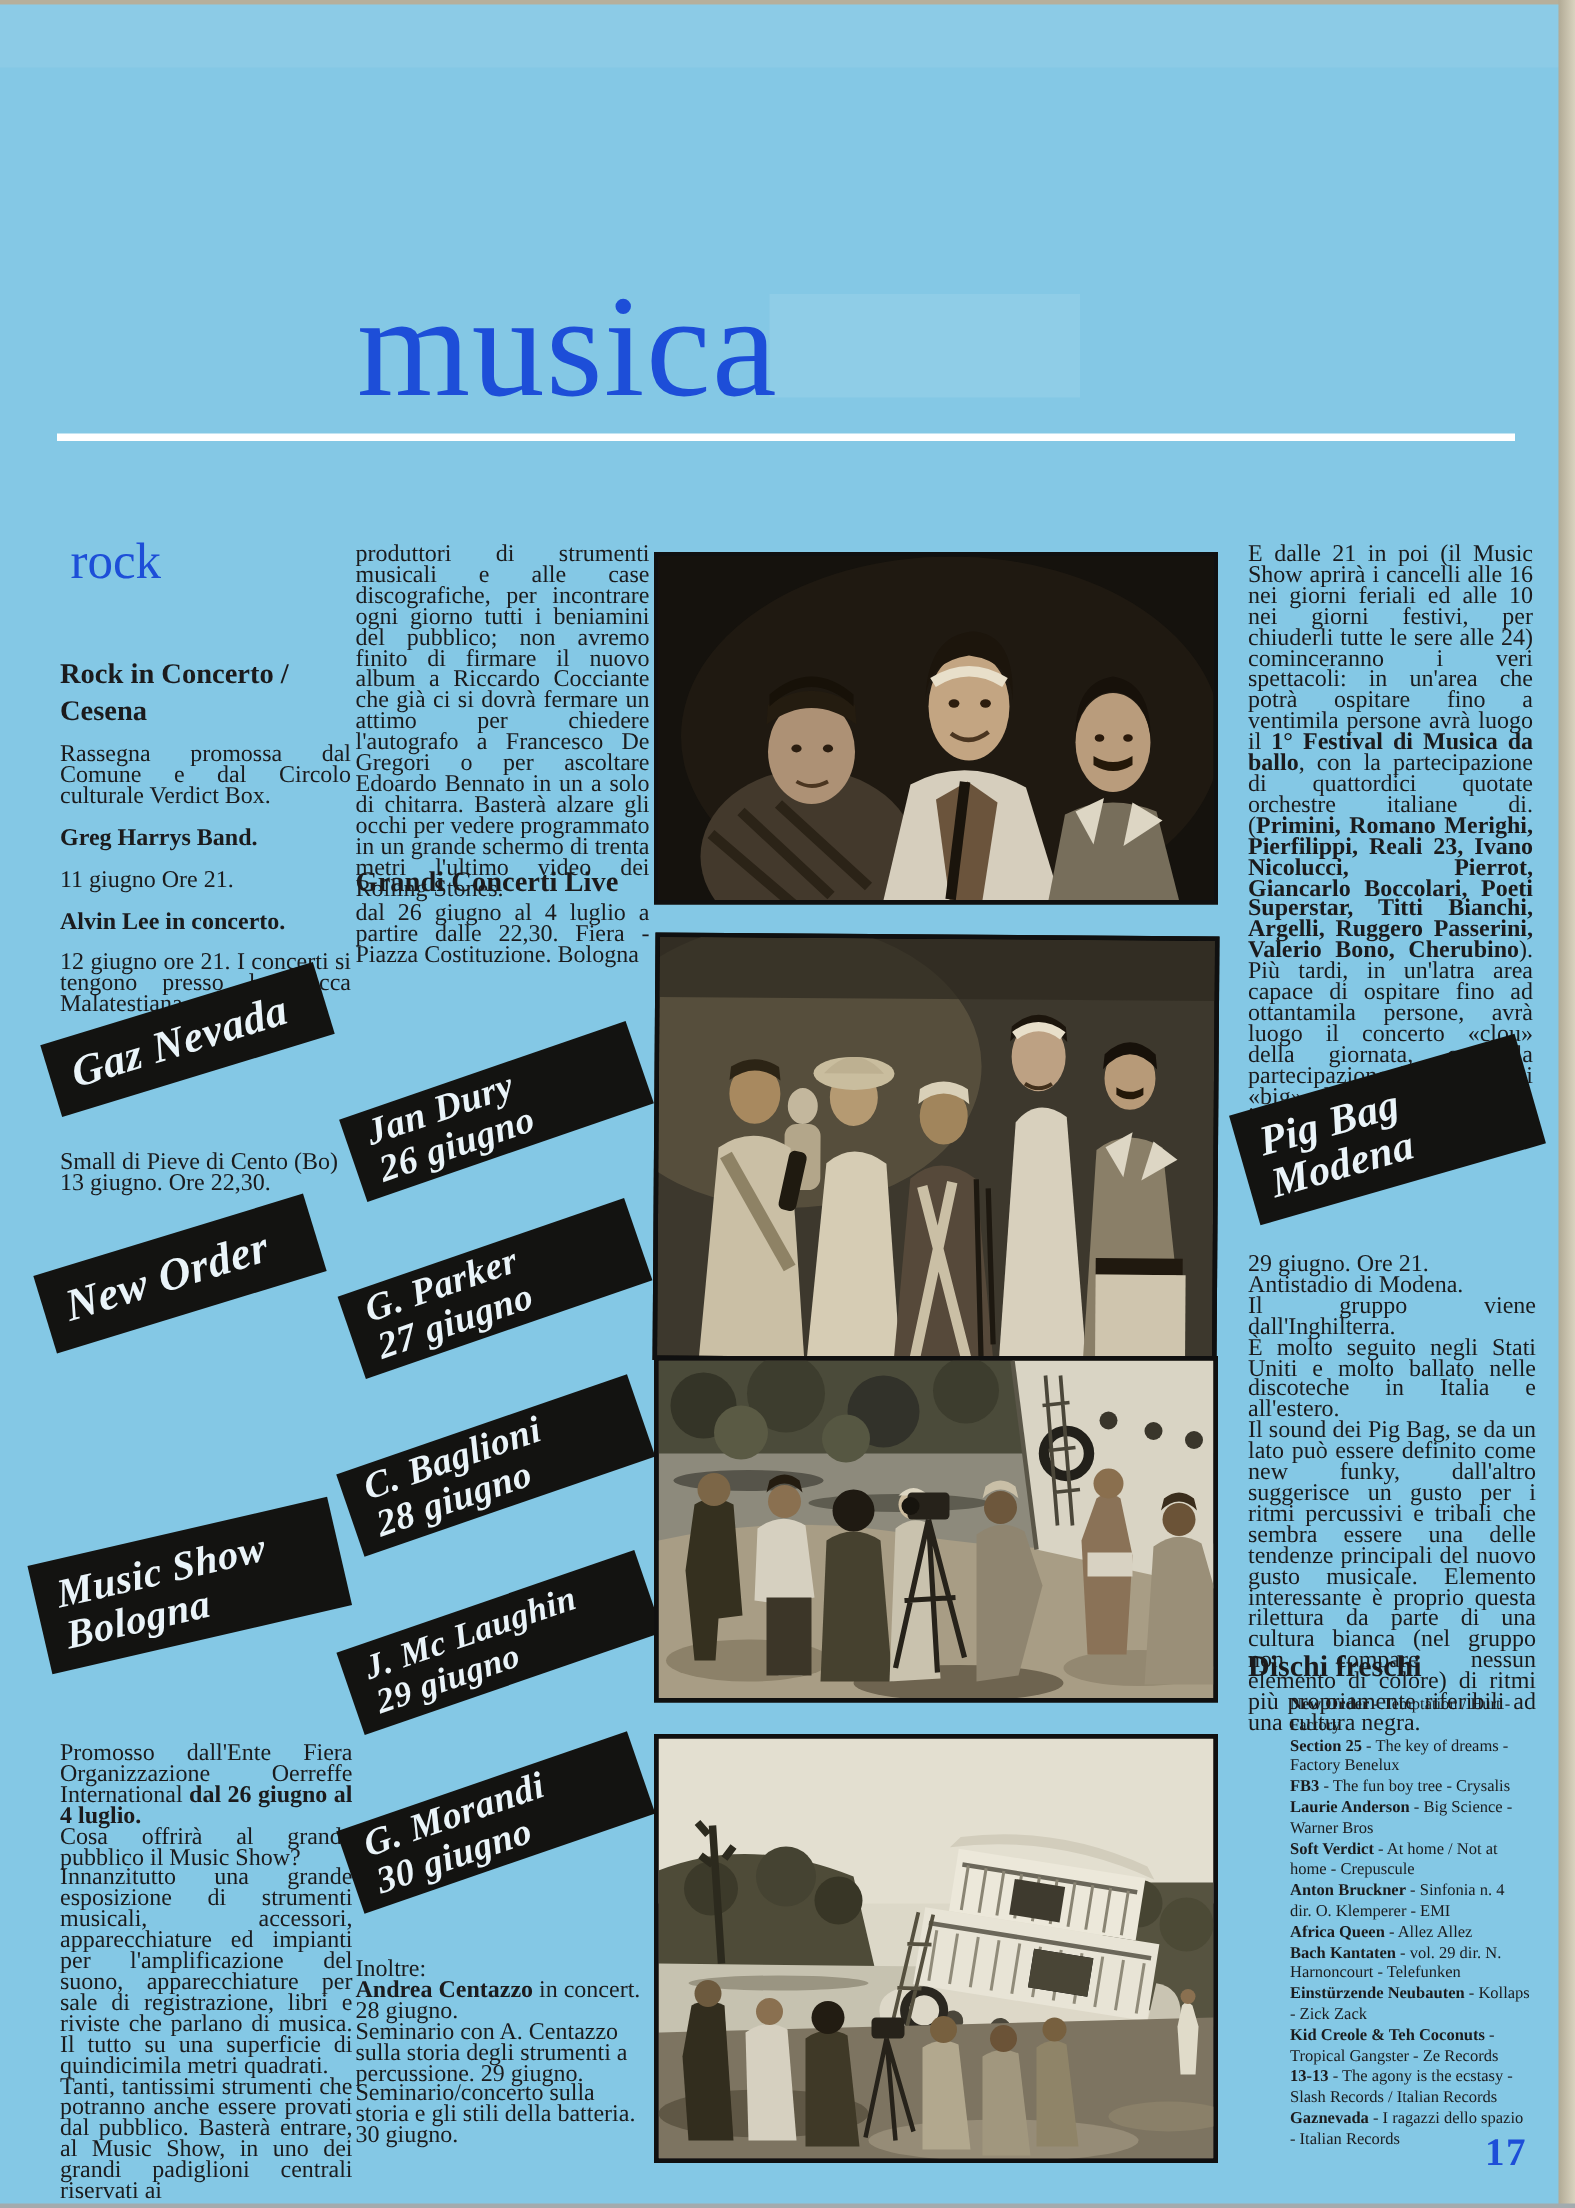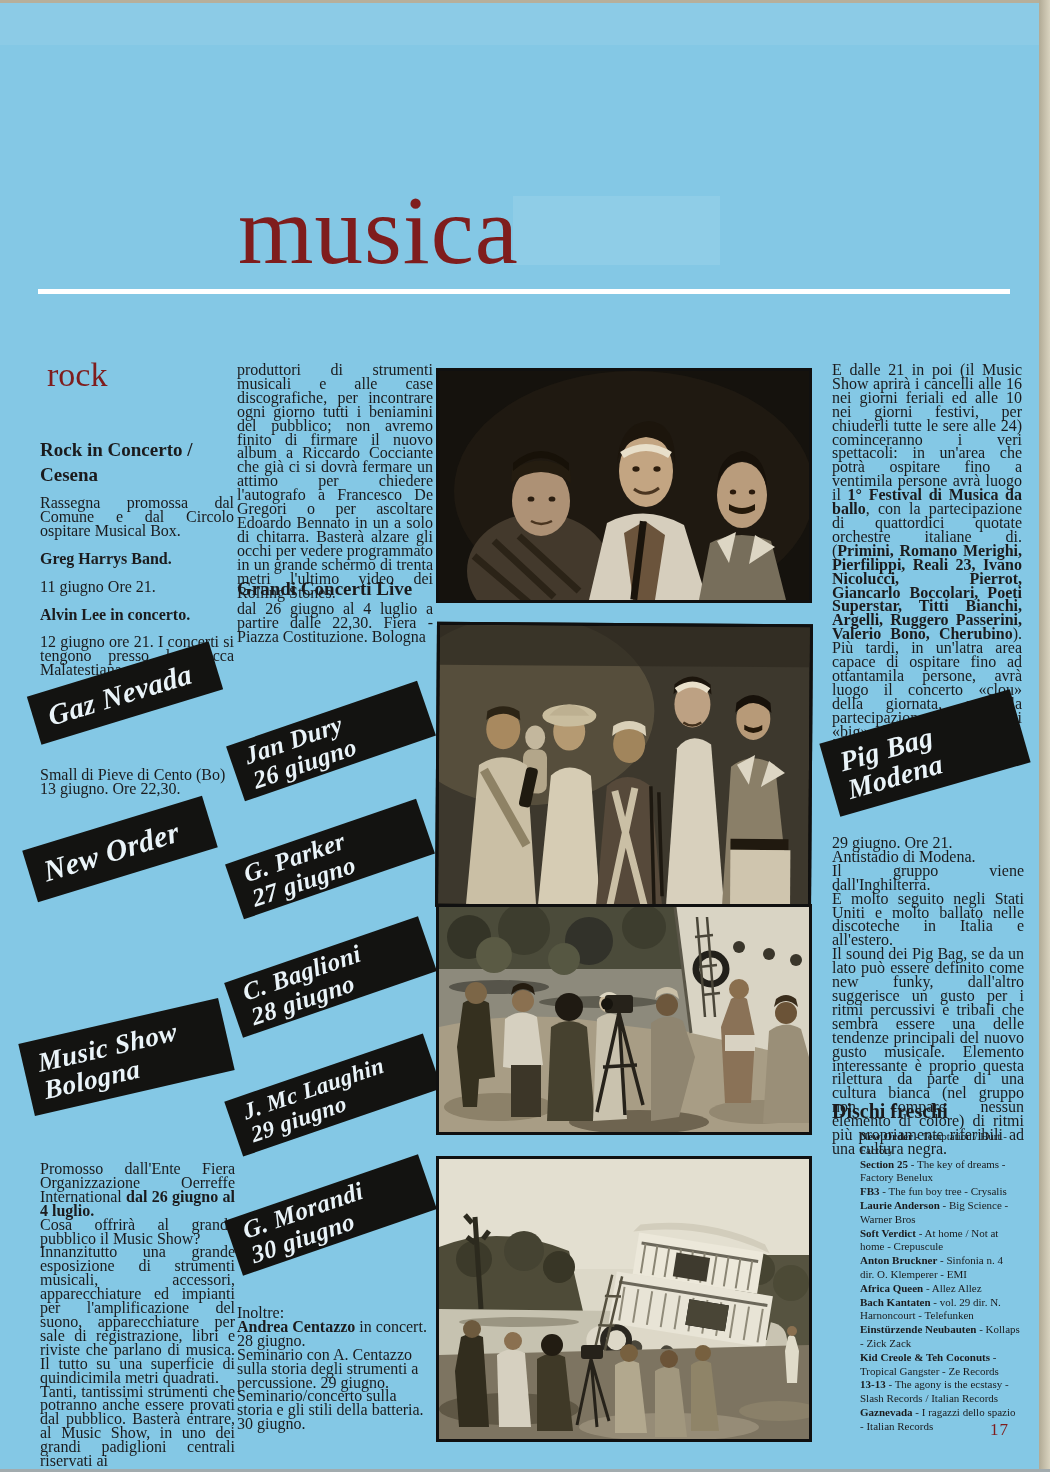--- a/index.html
+++ b/index.html
@@ -7,60 +7,60 @@
   .page {
     position:relative; width:1050px; height:1472px; margin:0 auto;
     background:#84c8e5; overflow:hidden;
     font-family:"Liberation Serif", serif; color:#1b1b1d;
   }
   .abs { position:absolute; }
   .body-txt { font-size:16px; line-height:13.9px; text-align:justify; white-space:pre-line; }
   .b { font-weight:bold; }
   .h-big { font-weight:bold; font-size:19px; line-height:25px; white-space:pre-line; }
   .h-mid { font-weight:bold; font-size:19px; white-space:nowrap; }
-  .white-serif { color:#7f1d1d; }
+  .white-serif { color:#1d4ed8; }
   .title { font-size:97px; line-height:1; letter-spacing:1px; }
   .rock { font-size:34px; line-height:1; }
   .rule { background:#ffffff; height:5px; }
   .banner {
     background:#131311; color:#eaf4f9; font-weight:bold; font-style:italic;
     display:flex; flex-direction:column; justify-content:center;
     padding-left:15px; letter-spacing:0.5px;
   }
   .banner span { display:block; line-height:1.05; transform:skewX(-3deg); }
   .photo { border:3px solid #101010; background:#1a1713; overflow:hidden; }
   .photo svg { display:block; width:100%; height:100%; }
   .rec { font-size:11px; line-height:13.8px; text-align:left;margin-left:28px; }
   .edge-top { left:0; top:0; width:100%; height:3px; background:#b6af9b; }
   .edge-right { right:0; top:0; width:11px; height:100%;
     background:linear-gradient(90deg,#b1aa95,#d9d3bf); }
   .edge-bottom { left:0; bottom:0; width:100%; height:3px; background:#a2abae; }
   .sheen { left:0; top:3px; width:100%; height:42px; background:rgba(255,255,255,0.07); }
   .ghost { background:rgba(255,255,255,0.09); }
-  .pagenum { font-size:17px; letter-spacing:1px; color:#7f1d1d; }
+  .pagenum { font-size:26px; letter-spacing:1px; color:#1d4ed8;font-weight:bold; }
 </style>
 </head>
 <body>
 
 <div class="page">
 
   <div class="abs edge-top"></div>
   <div class="abs sheen"></div>
   <div class="abs ghost" style="left:513px;top:196px;width:207px;height:69px"></div>
   <div class="abs edge-right"></div>
   <div class="abs edge-bottom"></div>
 
   <div class="abs white-serif title" style="left:238px;top:182px">musica</div>
   <div class="abs rule" style="left:38px;top:289px;width:972px"></div>
   <div class="abs white-serif rock" style="left:47px;top:358px">rock</div>
 
   <div class="abs h-big" style="left:40px;top:437px;width:200px">Rock in Concerto /
 Cesena</div>
 
-  <div class="abs body-txt" style="left:40px;top:496px;width:194px">Rassegna promossa dal Comune e dal Circolo ospitare Musical Box.</div>
+  <div class="abs body-txt" style="left:40px;top:496px;width:194px">Rassegna promossa dal Comune e dal Circolo culturale Verdict Box.</div>
 
   <div class="abs body-txt" style="left:40px;top:552px;width:194px"><span class="b">Greg Harrys Band.</span><br>
     <span>11 giugno Ore 21.</span><br>
     <span class="b">Alvin Lee in concerto.</span><br>
     <span>12 giugno ore 21. I concerti si tengono presso la Rocca Malatestiana.</span>
   </div>
 
   <div class="abs banner" style="left:30px;top:668px;width:190px;height:50px;font-size:29px;transform:rotate(-17deg)">
     <span>Gaz Nevada</span>
   </div>

